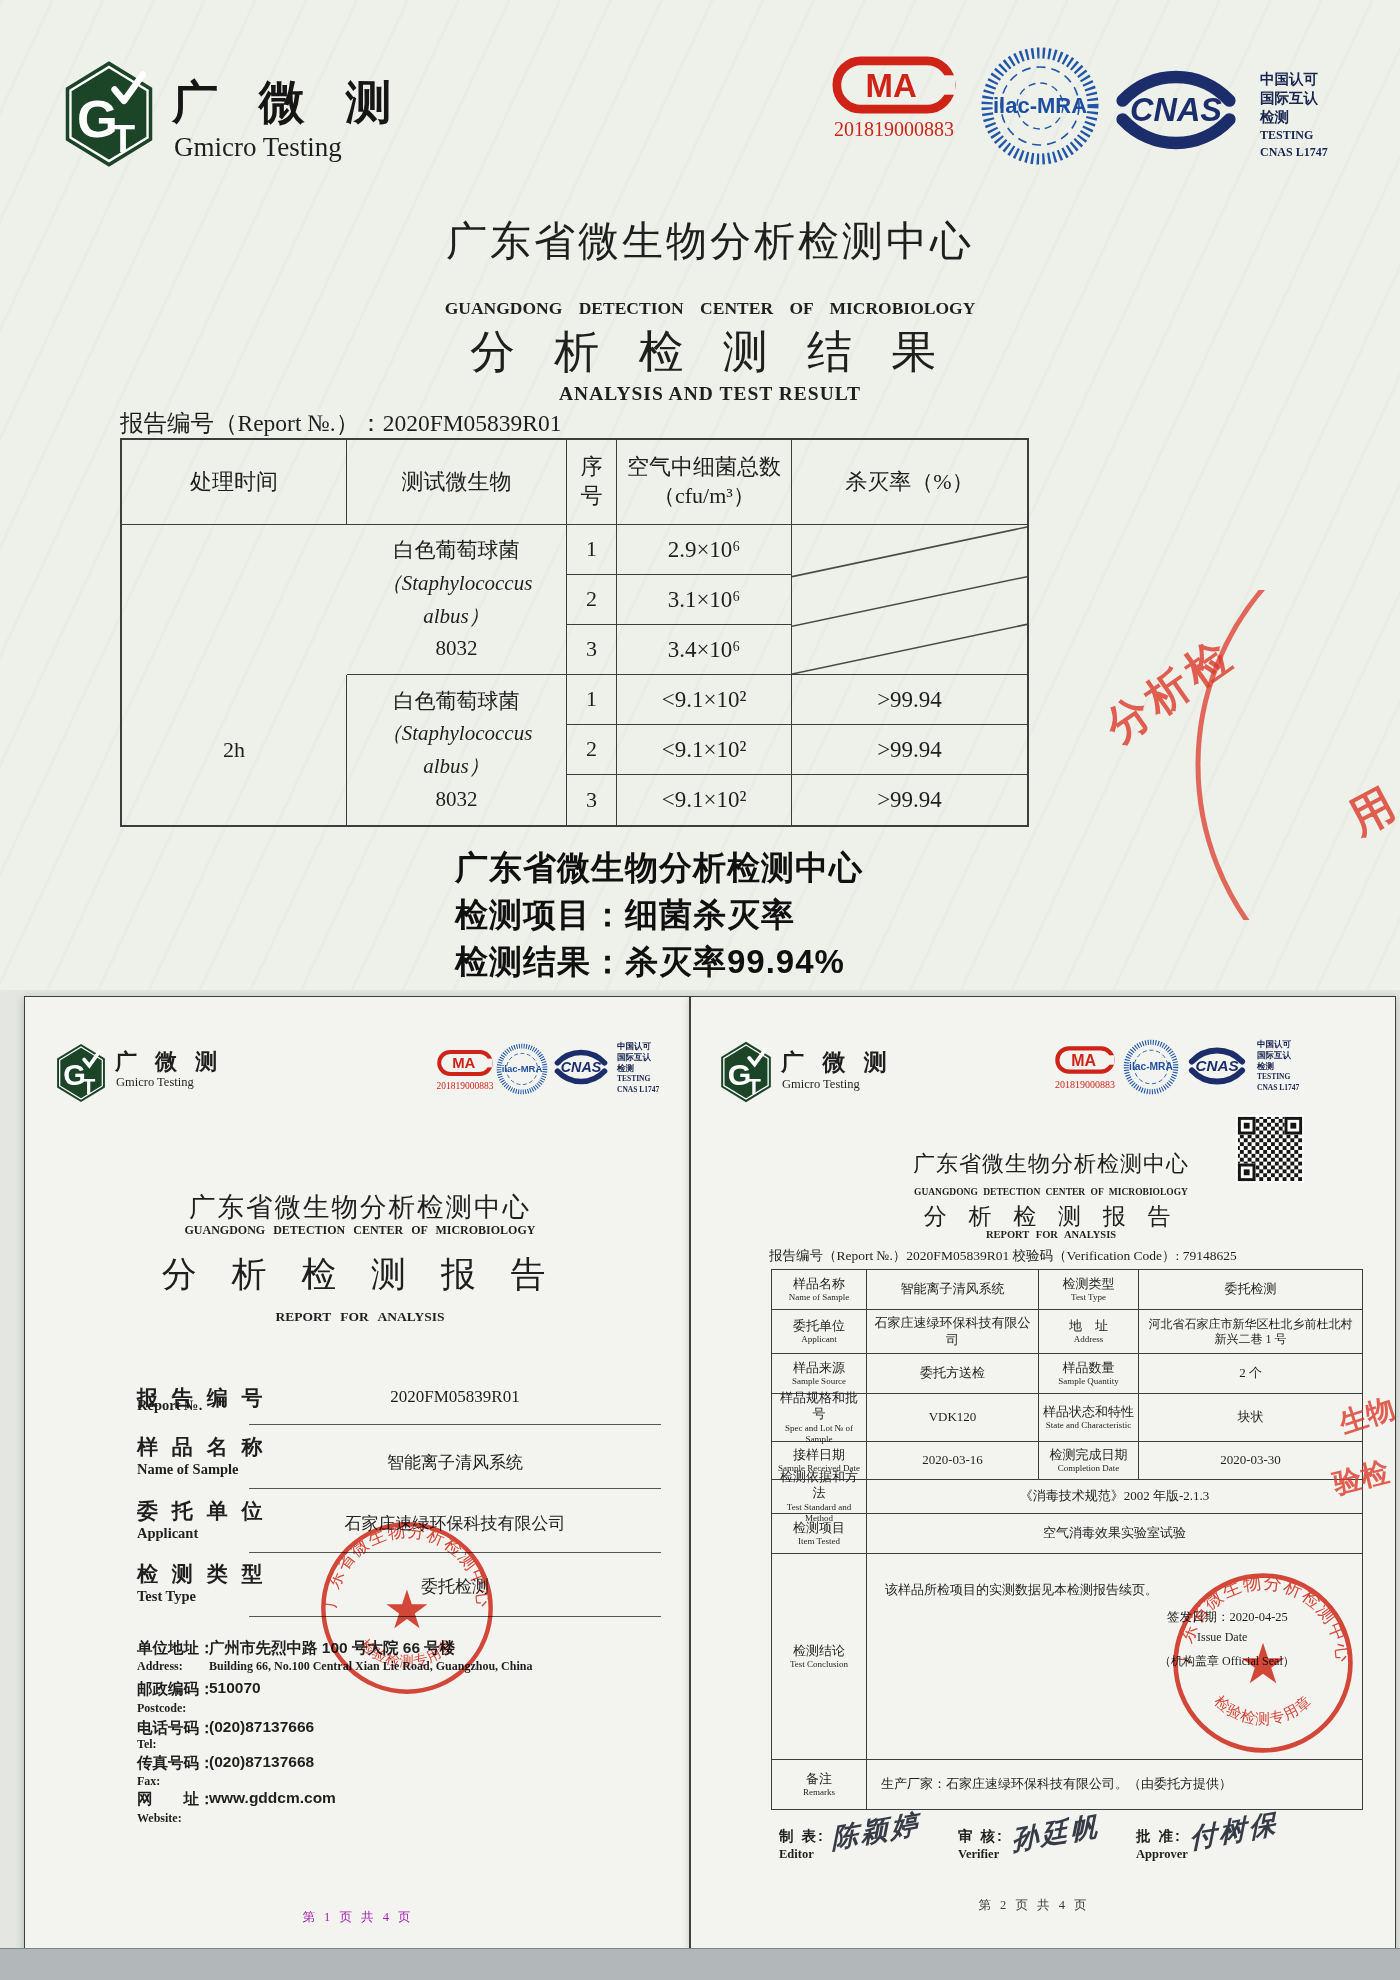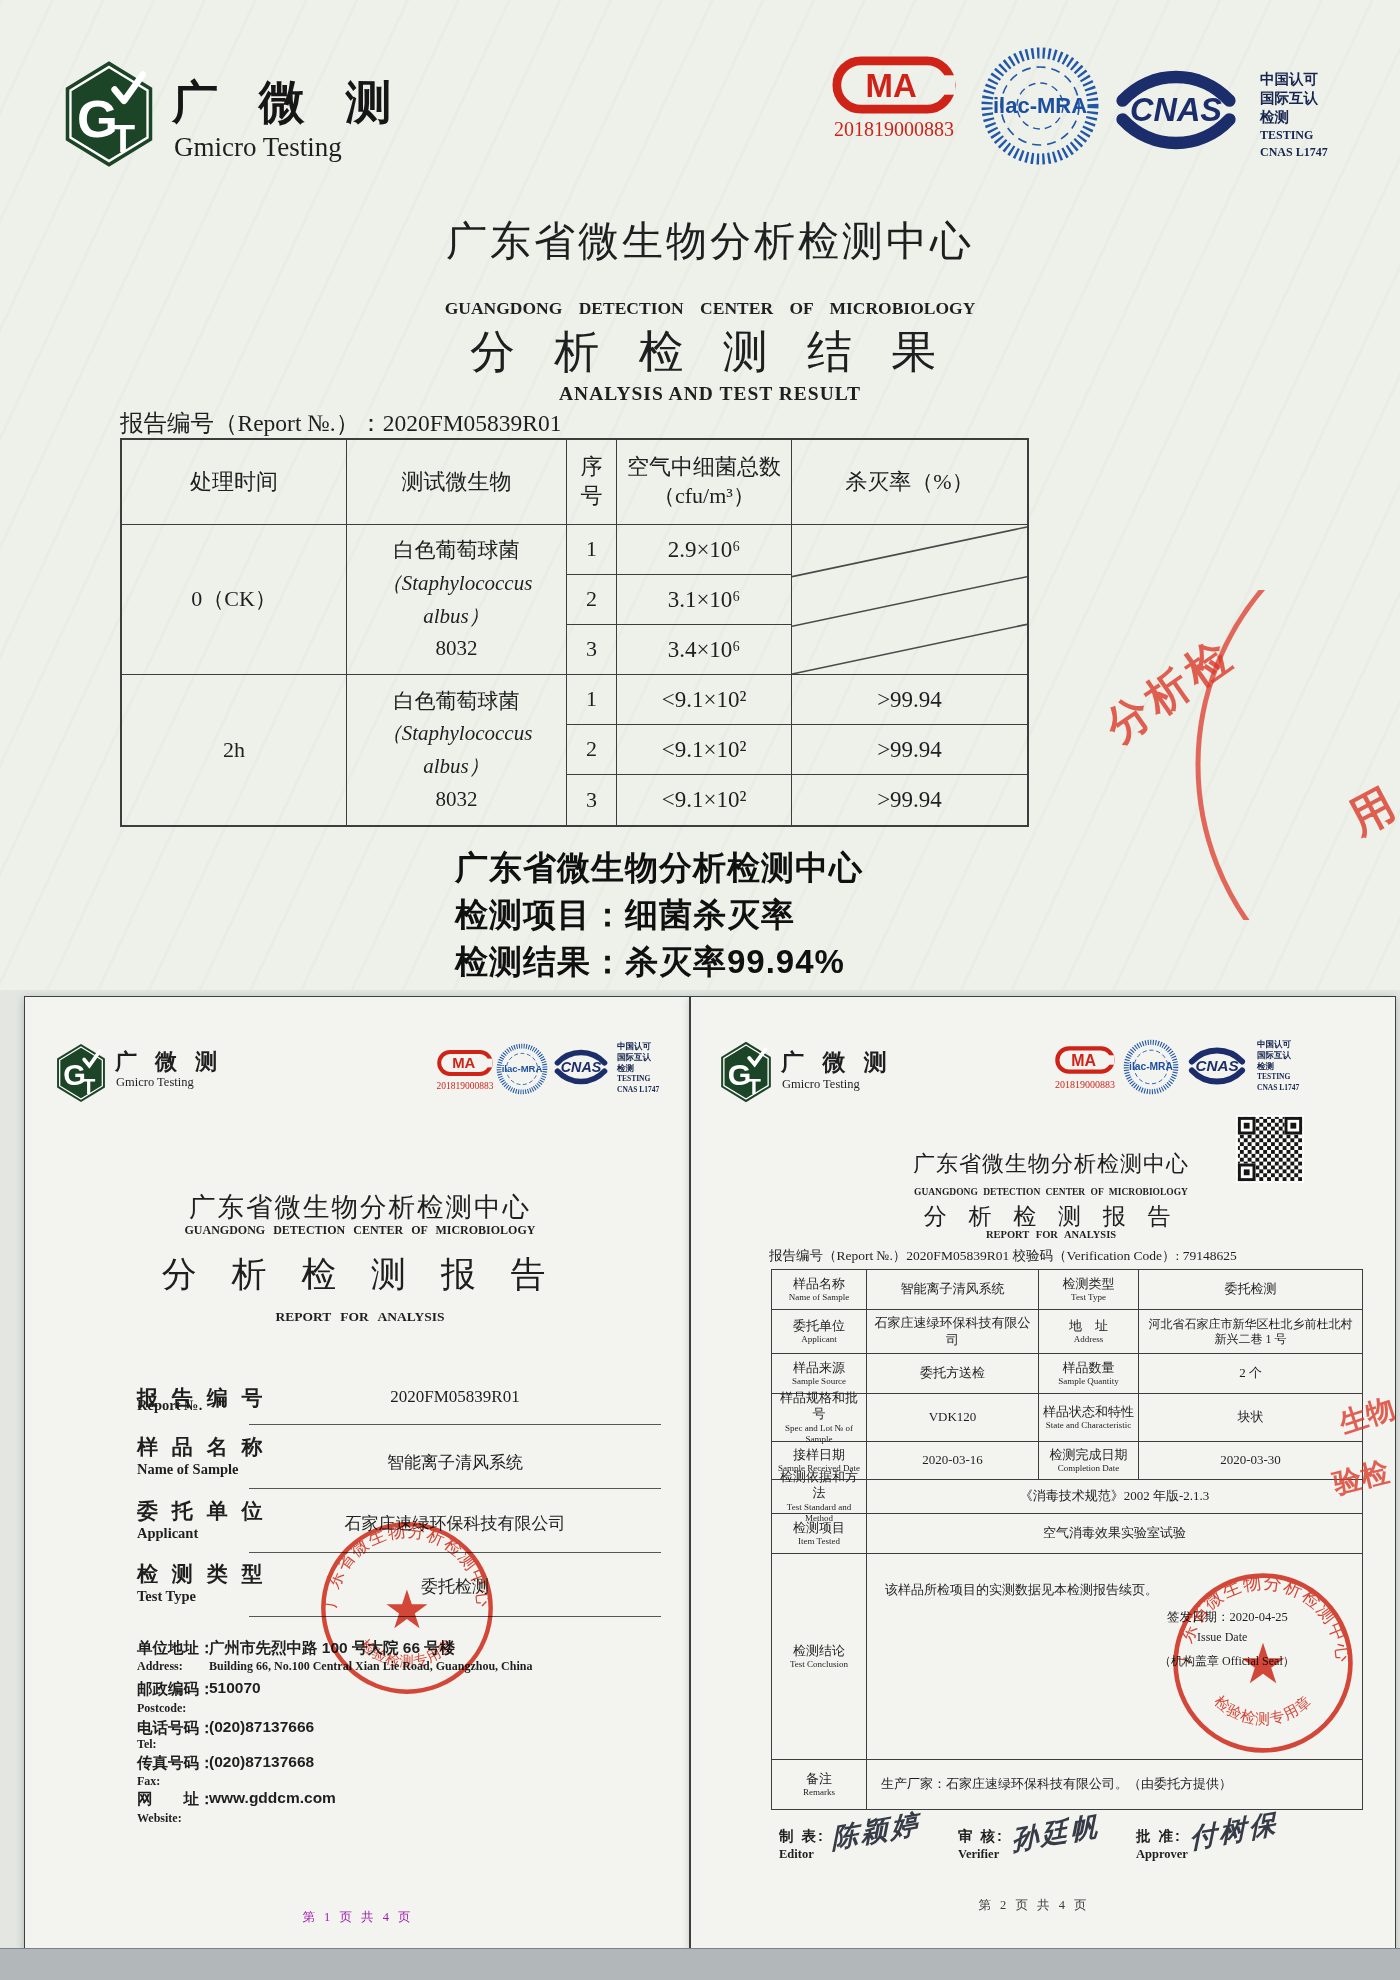--- a/index.html
+++ b/index.html
@@ -155,23 +155,20 @@
         <span>号</span>
       </div>
       <div class="mt-cell" style="grid-area:1/4;">
         <span>空气中细菌总数</span>
         <span>（cfu/m³）</span>
       </div>
       <div class="mt-cell nbr" style="grid-area:1/5;">
           <span>杀灭率（%）</span>
         </div>
 
-      <div class="mt-cell" style="grid-area:2/1/span 3/auto;">
-          <span>0（CK）</span>
-        </div>
       <div class="mt-cell mt-microbe" style="grid-area:2/2/span 3/auto;">
         <span>白色葡萄球菌</span>
         <span class="it-latin">（Staphylococcus albus）</span>
         <span>8032</span>
       </div>
       <div class="mt-cell" style="grid-area:2/3;">
           <span>1</span>
         </div>
       <div class="mt-cell mt-val" style="grid-area:2/4;">
           <span>2.9×10⁶</span>

